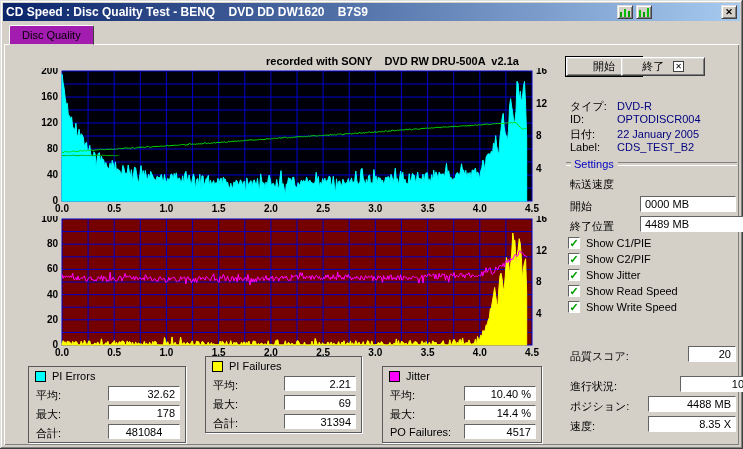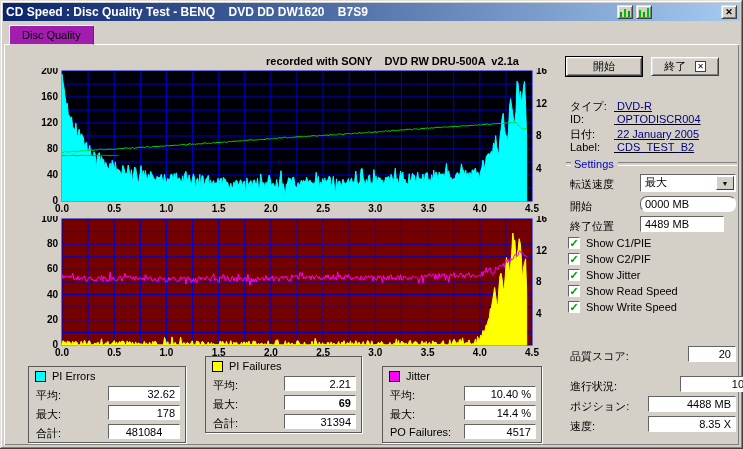--- a/index.html
+++ b/index.html
@@ -27,21 +27,21 @@
     box-shadow:inset 1px 1px 0 #dfdfdf, inset -1px -1px 0 #808080;display:flex;align-items:center;justify-content:center;
     font-size:11px;box-sizing:border-box;}
   .btn.default{outline:1px solid #000;}
   .exit-icon{margin-left:9px;font-size:8px;line-height:9px;border:1px solid #404040;background:#fff;padding:0 1px;}
   .sect{position:absolute;z-index:2;display:flex;align-items:center;color:#0000c0;width:171px;}
   .sect .ln{height:2px;border-top:1px solid #808080;border-bottom:1px solid #fff;}
   .sect .ln.pre{width:5px;margin-right:3px;}
   .sect .ln.post{flex:1;margin-left:4px;}
   .lbl{position:absolute;z-index:2;white-space:nowrap;}
   .navy{color:#000080;}
-  .irow{position:absolute;z-index:2;left:570px;white-space:nowrap;text-decoration:underline;}
+  .irow{position:absolute;z-index:2;left:570px;white-space:nowrap;}
   .irow .k{display:inline-block;width:44px;}
   .field{position:absolute;z-index:2;background:#fff;border:1px solid;border-color:#636363 #fff #fff #636363;
     box-sizing:border-box;padding:1px 4px;line-height:12px;font-size:11px;white-space:nowrap;}
   .field.right{text-align:right;}
   .dd{position:absolute;z-index:2;background:#fff;border:1px solid;border-color:#636363 #fff #fff #636363;
     box-sizing:border-box;padding:1px 4px;line-height:13px;}
   .dd-btn{position:absolute;right:1px;top:1px;bottom:1px;width:16px;background:#d4d0c8;
     border:1px solid;border-color:#fff #404040 #404040 #fff;display:flex;align-items:center;justify-content:center;font-size:7px;}
   .cbrow{position:absolute;z-index:2;left:568px;display:flex;align-items:center;gap:6px;}
   .cb{width:12px;height:12px;background:#fff;border:1px solid;border-color:#636363 #fff #fff #636363;
@@ -194,21 +194,21 @@
         <text x="504" y="6.0" text-anchor="start" font-family="Liberation Sans,sans-serif" font-size="10" font-weight="bold" fill="#000000">16</text>
         <text x="504" y="37.5" text-anchor="start" font-family="Liberation Sans,sans-serif" font-size="10" font-weight="bold" fill="#000000">12</text>
         <text x="504" y="69.0" text-anchor="start" font-family="Liberation Sans,sans-serif" font-size="10" font-weight="bold" fill="#000000">8</text>
         <text x="504" y="100.5" text-anchor="start" font-family="Liberation Sans,sans-serif" font-size="10" font-weight="bold" fill="#000000">4</text>
       </svg>
     </div>
 
   <div class="btn default" style="left:566px;top:57px;width:76px;height:19px;">
     <span>開始</span>
   </div>
-  <div class="btn" style="left:651px;top:57px;width:68px;height:19px;">
+  <div class="btn" style="left:621px;top:57px;width:84px;height:19px;">
     <span>終了</span>
     <span class="exit-icon">✕</span>
   </div>
 
   <div class="irow" style="top:99px;">
     <span class="k">タイプ:</span>
     <span class="navy">DVD-R</span>
   </div>
   <div class="irow" style="top:113px;">
     <span class="k">ID:</span>
@@ -222,28 +222,24 @@
     <span class="k">Label:</span>
     <span class="navy">CDS_TEST_B2</span>
   </div>
 
   <div class="sect" style="left:566px;top:158px;">
     <span class="ln pre"></span>
     <span>Settings</span>
     <span class="ln post"></span>
   </div>
   <span class="lbl" style="left:570px;top:177px;">転送速度</span>
-  <div class="dd" style="left:640px;top:174px;width:96px;height:18px;">
-    <span>最大</span>
-    <span class="dd-btn">▼</span>
-  </div>
   <span class="lbl" style="left:570px;top:199px;">開始</span>
-  <div class="field" style="left:640px;top:196px;width:96px;height:16px;border-radius:7px;">0000 MB</div>
+  <div class="field" style="left:640px;top:196px;width:96px;height:16px;">0000 MB</div>
   <span class="lbl" style="left:570px;top:219px;">終了位置</span>
-  <div class="field" style="left:640px;top:216px;width:84px;height:16px;">4489 MB</div>
+  <div class="field" style="left:640px;top:216px;width:104px;height:16px;">4489 MB</div>
 
   <div class="cbrow" style="top:237px;">
     <span class="cb">✓</span>
     <span>Show C1/PIE</span>
   </div>
   <div class="cbrow" style="top:253px;">
     <span class="cb">✓</span>
     <span>Show C2/PIF</span>
   </div>
   <div class="cbrow" style="top:269px;">
@@ -283,21 +279,21 @@
   </div>
 
   <div class="statbox" style="left:205px;top:356px;width:157px;height:77px;">
     <span class="stat-head">
       <span class="swatch" style="background: rgb(255, 255, 0);"></span>
       <span>PI Failures</span>
     </span>
     <span class="srow-lbl" style="top:21px;">平均:</span>
     <div class="field sfield" style="top:19px;">2.21</div>
     <span class="srow-lbl" style="top:40px;">最大:</span>
-    <div class="field sfield" style="top:38px;font-weight:bold;">69</div>
+    <div class="field sfield" style="top:38px;">69</div>
     <span class="srow-lbl" style="top:59px;">合計:</span>
     <div class="field sfield" style="top:57px;">31394</div>
   </div>
 
   <div class="statbox" style="left:382px;top:366px;width:160px;height:77px;">
     <span class="stat-head">
       <span class="swatch" style="background: rgb(255, 0, 255);"></span>
       <span>Jitter</span>
     </span>
     <span class="srow-lbl" style="top:21px;">平均:</span>

